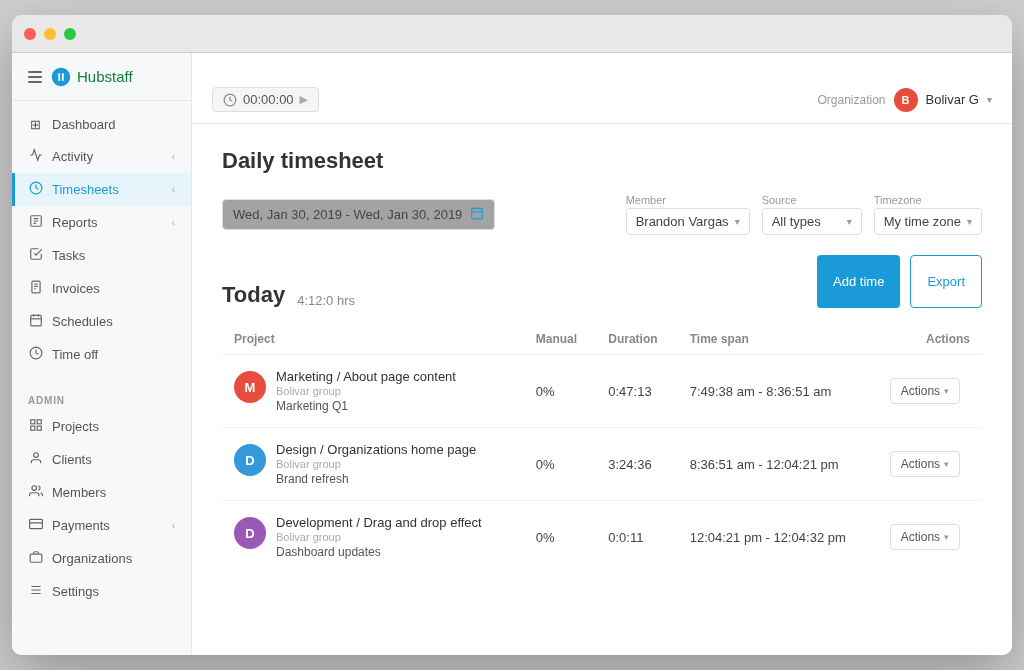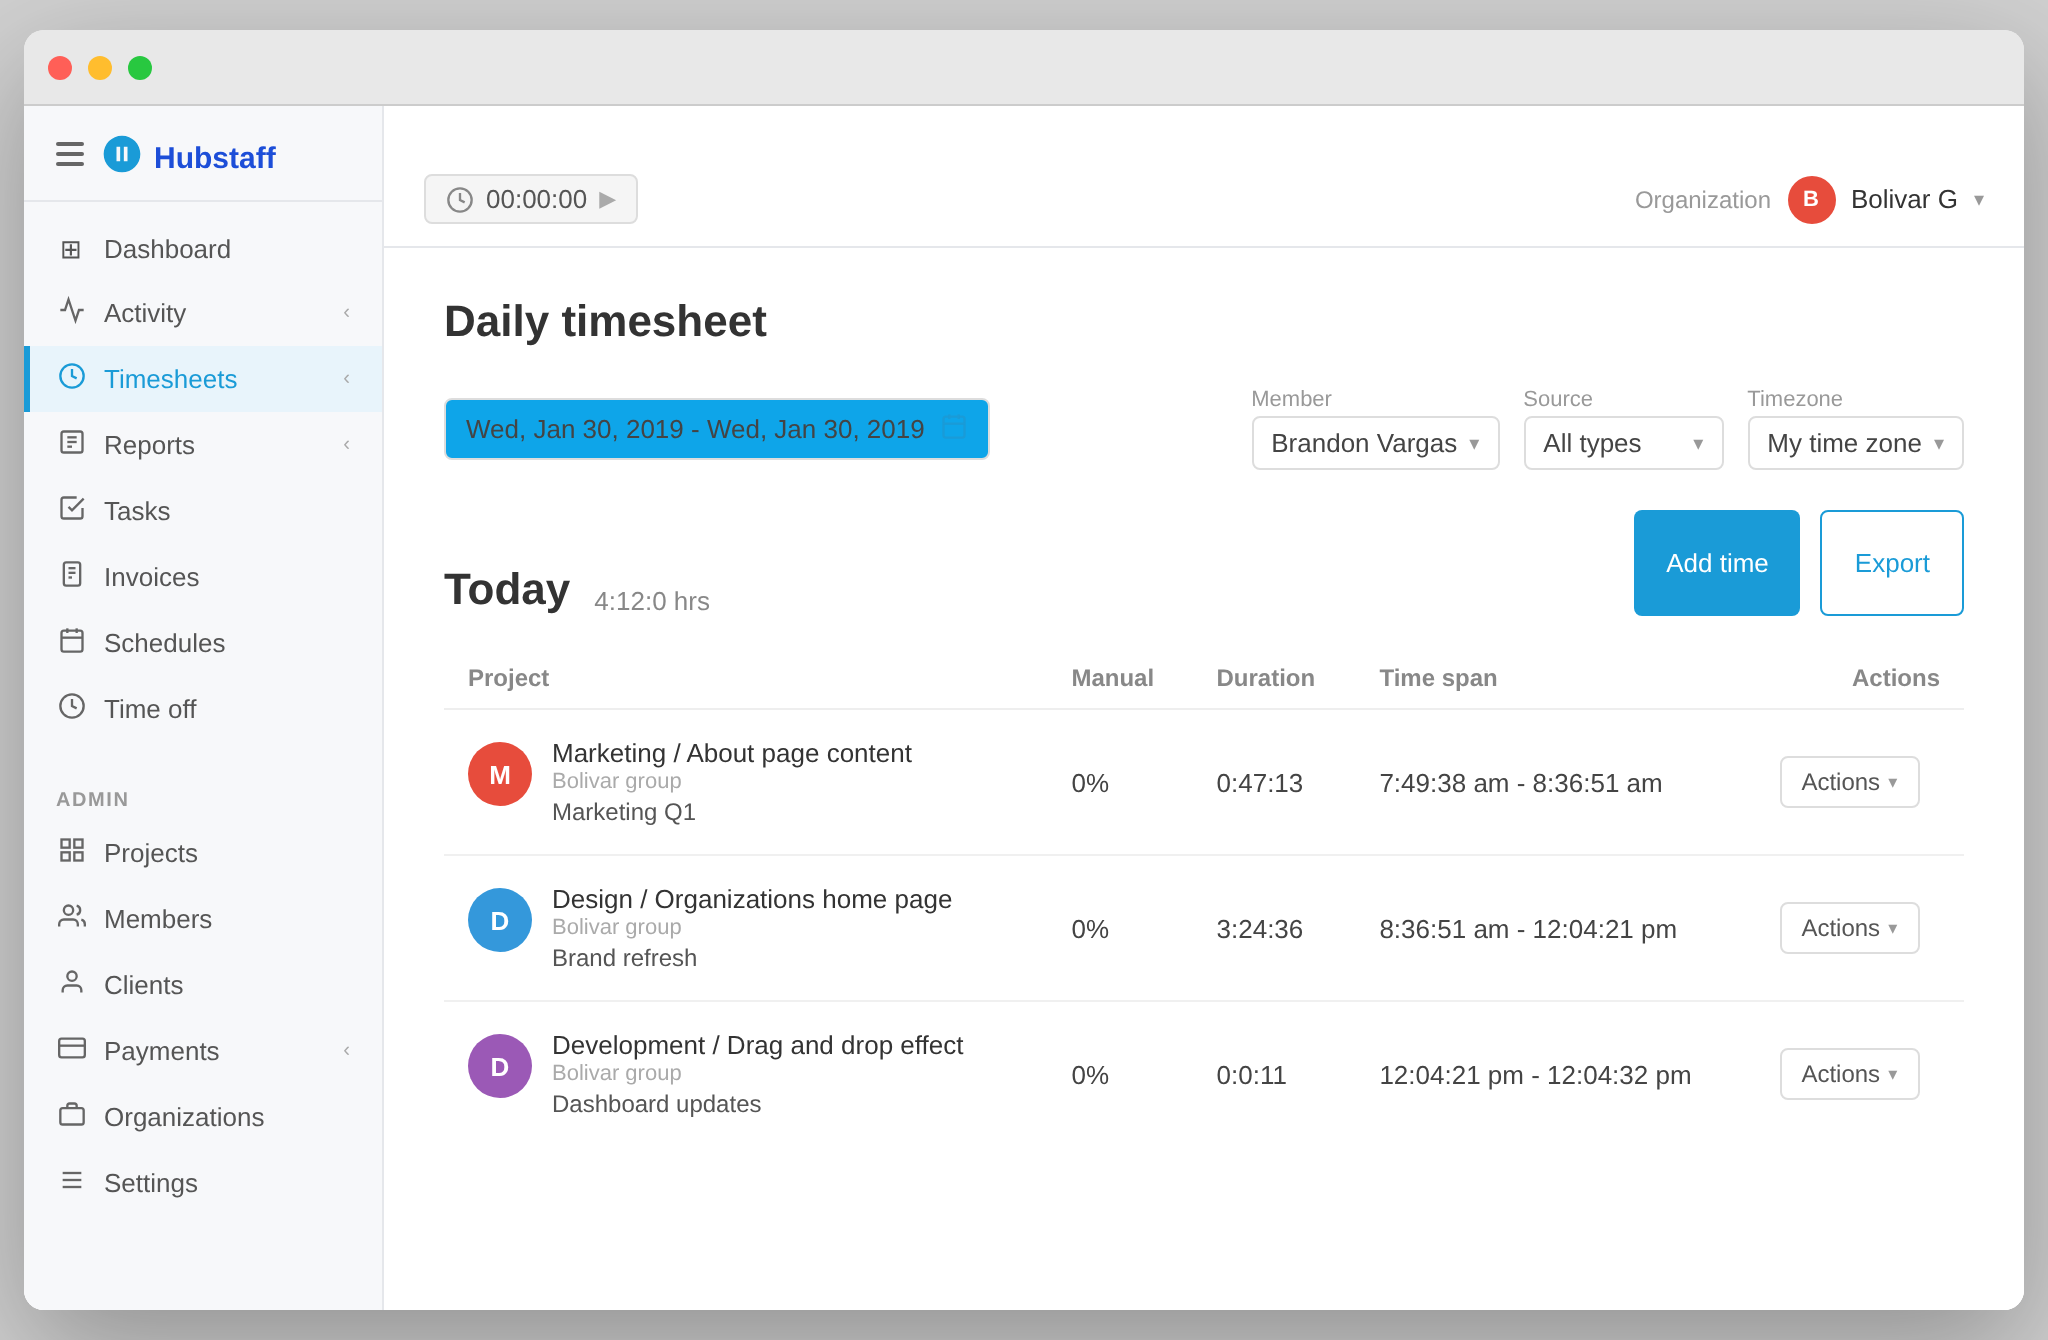--- a/index.html
+++ b/index.html
@@ -68,24 +68,24 @@
     }
     .hamburger span {
       display: block;
       width: 14px;
       height: 2px;
       background: #666;
       border-radius: 1px;
     }
     .logo-text {
       font-size: 15px;
-      font-weight: 700;
-      color: #1d4ed8;
-      display: flex;
-      align-items: flex-end;
+      font-weight: 400;
+      color: #15803d;
+      display: flex;
+      align-items: center;
       gap: 5px;
     }
     .logo-icon {
       width: 22px;
       height: 22px;
     }
     .nav-section {
       padding: 8px 0;
     }
     .nav-label {
@@ -198,21 +198,21 @@
     }
     .date-picker {
       display: flex;
       align-items: center;
       gap: 8px;
       border: 1px solid #ddd;
       border-radius: 4px;
       padding: 6px 10px;
       font-size: 13px;
       color: #444;
-      background: #0ea5e9;
+      background: #a3a3a3;
       cursor: pointer;
     }
     .date-icon { color: #1a9bd7; font-size: 14px; }
     .filters-right {
       margin-left: auto;
       display: flex;
       align-items: center;
       gap: 12px;
     }
     .filter-group {
@@ -467,36 +467,36 @@
                 <rect x="14" y="3" width="7" height="7"></rect>
                 <rect x="3" y="14" width="7" height="7"></rect>
                 <rect x="14" y="14" width="7" height="7"></rect>
               </svg>
           </span>
           <span>Projects</span>
         </div>
         <div class="nav-item">
           <span class="nav-icon">
             <svg width="14" height="14" viewBox="0 0 24 24" fill="none" stroke="#666" stroke-width="2">
+                <path d="M20 21v-2a4 4 0 0 0-4-4H8a4 4 0 0 0-4 4v2"></path>
+                <circle cx="12" cy="7" r="4"></circle>
+              </svg>
+          </span>
+          <span>Clients</span>
+        </div>
+        <div class="nav-item">
+          <span class="nav-icon">
+            <svg width="14" height="14" viewBox="0 0 24 24" fill="none" stroke="#666" stroke-width="2">
                 <path d="M17 21v-2a4 4 0 0 0-4-4H5a4 4 0 0 0-4 4v2"></path>
                 <circle cx="9" cy="7" r="4"></circle>
                 <path d="M23 21v-2a4 4 0 0 0-3-3.87"></path>
                 <path d="M16 3.13a4 4 0 0 1 0 7.75"></path>
               </svg>
           </span>
           <span>Members</span>
-        </div>
-        <div class="nav-item">
-          <span class="nav-icon">
-            <svg width="14" height="14" viewBox="0 0 24 24" fill="none" stroke="#666" stroke-width="2">
-                <path d="M20 21v-2a4 4 0 0 0-4-4H8a4 4 0 0 0-4 4v2"></path>
-                <circle cx="12" cy="7" r="4"></circle>
-              </svg>
-          </span>
-          <span>Clients</span>
         </div>
         <div class="nav-item">
           <span class="nav-icon">
             <svg width="14" height="14" viewBox="0 0 24 24" fill="none" stroke="#666" stroke-width="2">
                 <rect x="1" y="4" width="22" height="16" rx="2"></rect>
                 <line x1="1" y1="10" x2="23" y2="10"></line>
               </svg>
           </span>
           <span>Payments</span>
           <span class="nav-arrow">‹</span>

